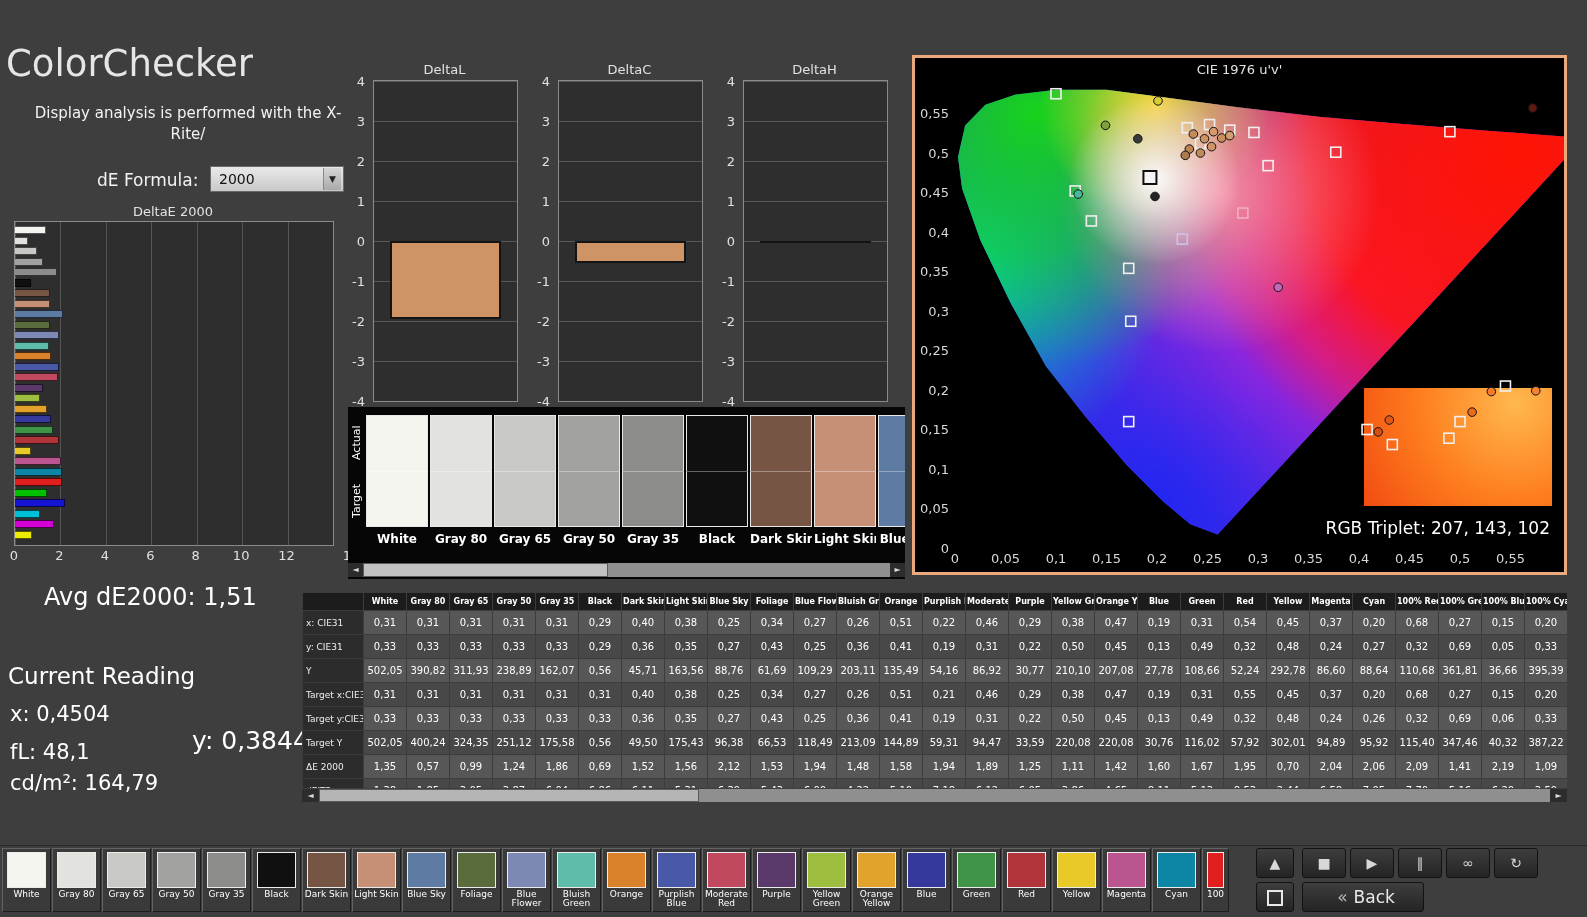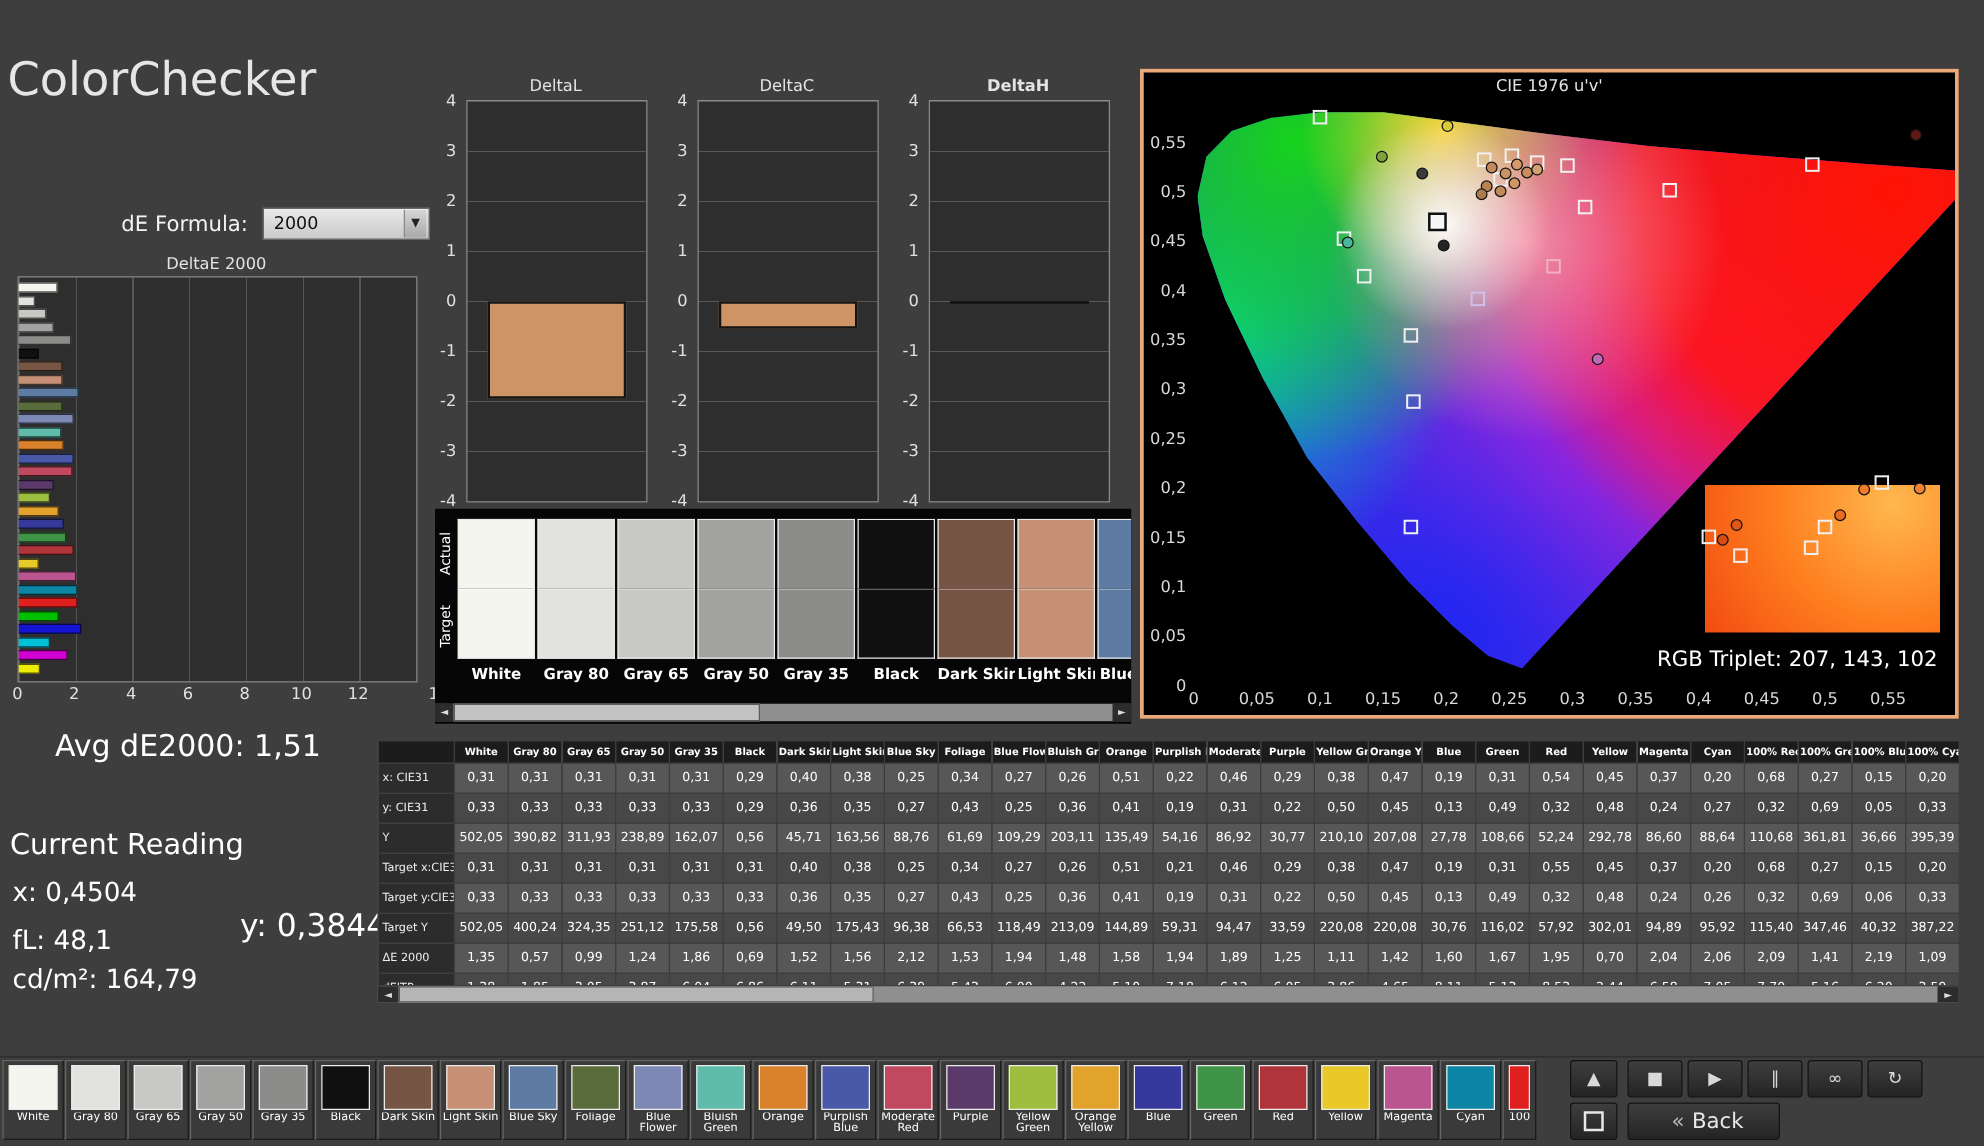--- a/index.html
+++ b/index.html
@@ -22,21 +22,21 @@
        background-image:repeating-linear-gradient(to right,#555 0 1px,transparent 1px 45.43px);}
   #deltae-bars{position:absolute;left:0;top:4px;right:0;}
   .de-bar{height:8px;margin-bottom:2.5px;border:1px solid rgba(0,0,0,.65);border-left:none;box-sizing:border-box;}
   #deltae-xaxis{position:absolute;left:14px;top:548px;width:318px;height:18px;}
   .ax-label{position:absolute;transform:translateX(-50%);font-size:13px;color:#e0e0e0;}
 
   
   .delta-plot{position:absolute;top:80px;width:143px;height:320px;background:#2e2e2e;border:1px solid #8a8a8a;
        background-image:repeating-linear-gradient(to bottom,#585858 0 1px,transparent 1px 40px);}
   #dl-plot{left:373px;} #dc-plot{left:558px;} #dh-plot{left:743px;}
-  #dl-title{left:373px;top:62px;width:143px;} #dc-title{left:558px;top:62px;width:143px;} #dh-title{left:743px;top:62px;width:143px;font-weight:bold;}
+  #dl-title{left:373px;top:62px;width:143px;} #dc-title{left:558px;top:62px;width:143px;} #dh-title{left:743px;top:62px;width:143px;}
   .ylabels{position:absolute;top:80px;width:26px;height:322px;}
   #dl-ylabels{left:343px;} #dc-ylabels{left:528px;} #dh-ylabels{left:713px;}
   .ylab{position:absolute;right:4px;width:100%;text-align:right;transform:translateY(-50%);font-size:13px;color:#e0e0e0;}
   .delta-bar{position:absolute;left:11%;width:78%;background:#cf9466;border:2px solid #141414;box-sizing:border-box;}
 
   
   #swatch-strip{position:absolute;left:348px;top:407px;width:557px;height:172px;background:#060606;overflow:hidden;}
   .vlabel{position:absolute;left:2px;width:14px;writing-mode:vertical-rl;transform:rotate(180deg);
        font-size:11px;color:#fff;text-align:center;}
   #vlabel-actual{top:8px;height:56px;} #vlabel-target{top:66px;height:56px;}
@@ -102,20 +102,21 @@
   #btn-next{left:1432px;top:36px;width:126px;font-size:17px;color:#e8e8e8;margin-top:44px;}
   .chev{color:#b8b8b8;font-size:17px;padding:0 6px;}
 </style>
 </head>
 <body>
 
 <div id="app">
 
   <div id="title">ColorChecker</div>
   <div id="desc">
+    <div>Display analysis is performed with the X-Rite/</div>
   </div>
   <div id="formula-label">dE Formula:</div>
   <div id="formula-select">
     <span>2000</span>
     <span class="dd-arrow">▼</span>
   </div>
 
   <div id="deltae-title" class="chart-title">DeltaE 2000</div>
   <div id="deltae-plot">
     <div id="deltae-bars">

